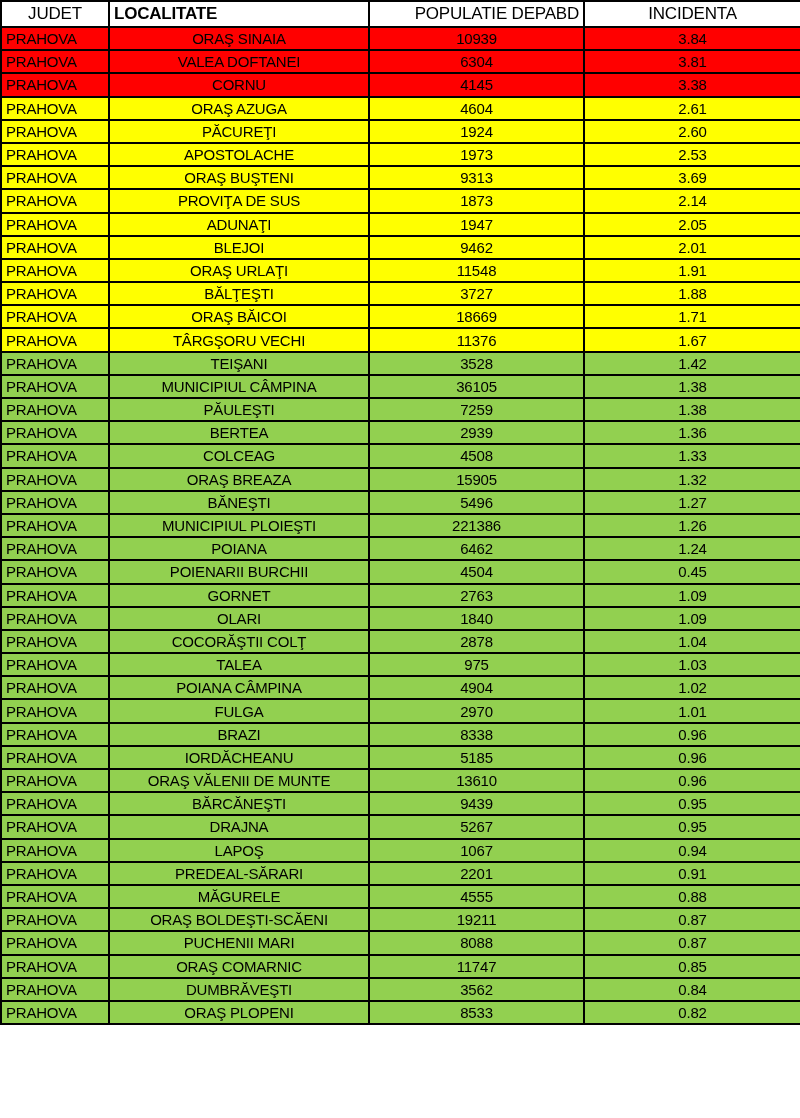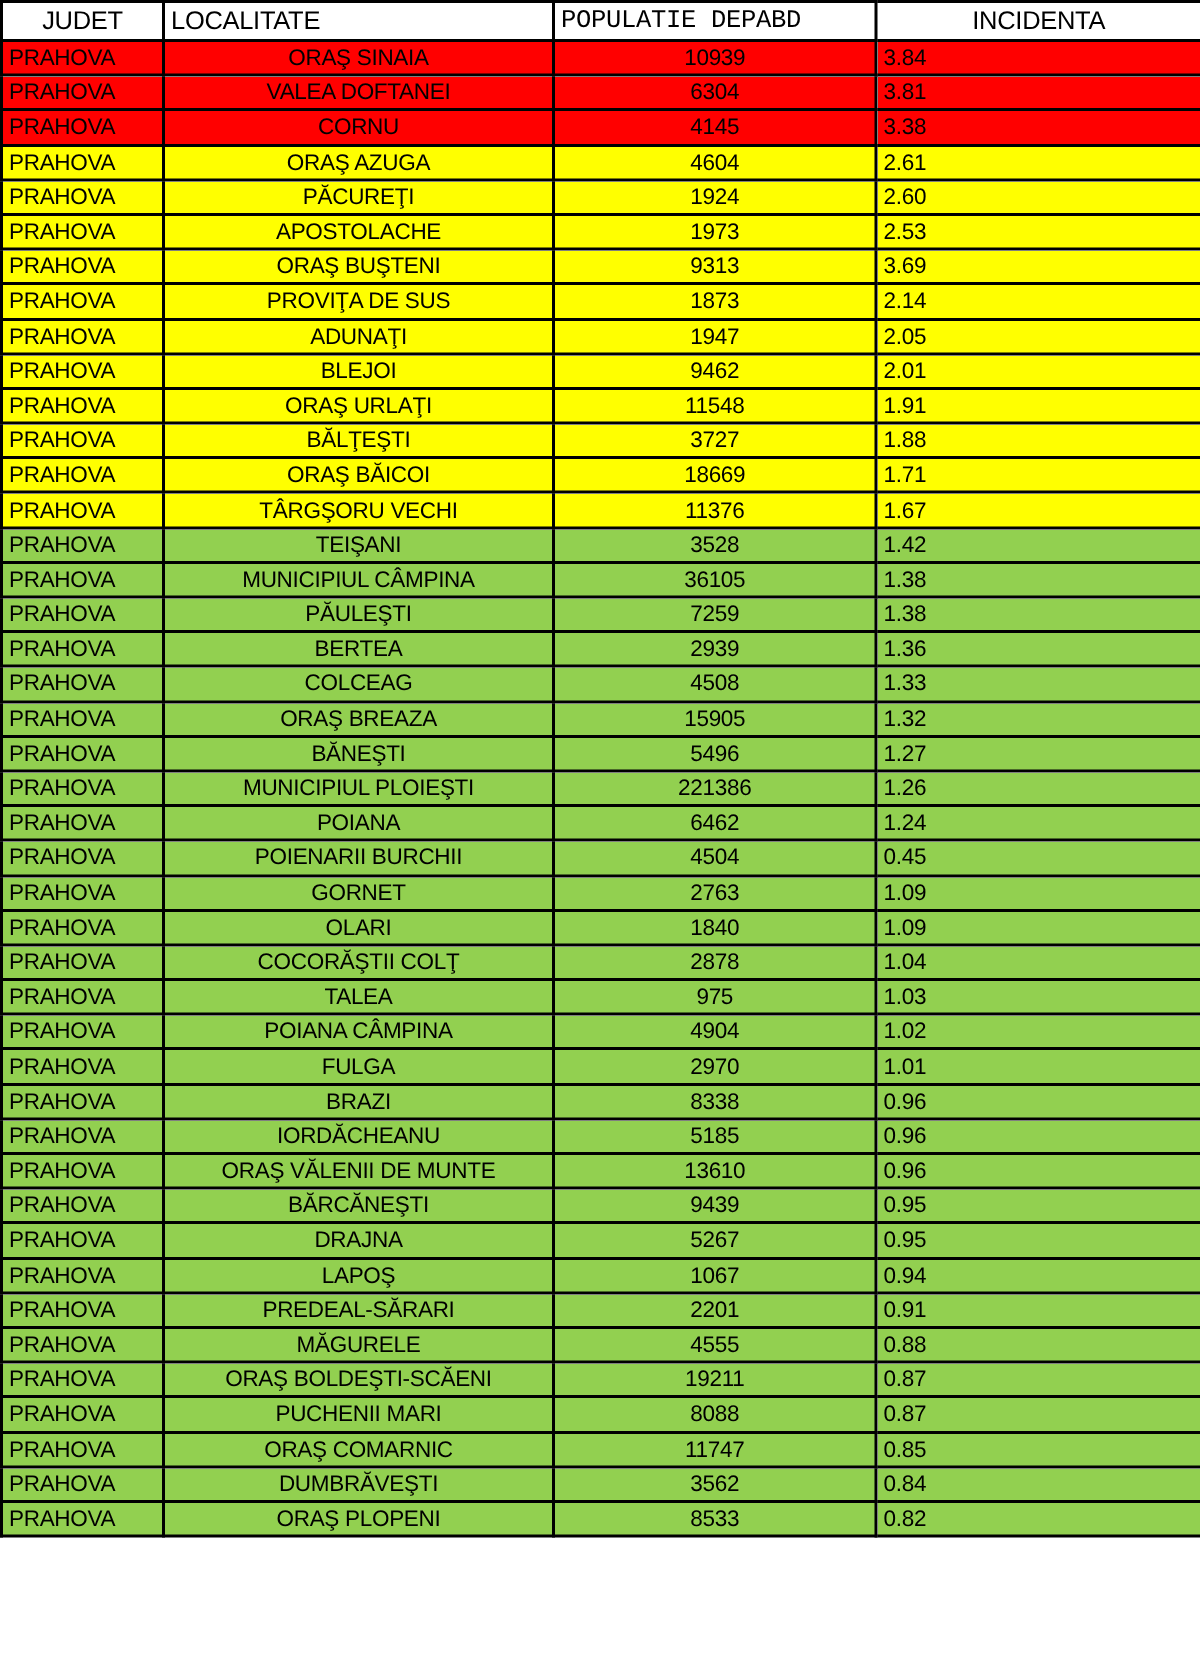--- a/index.html
+++ b/index.html
@@ -36,33 +36,33 @@
   col.col-inc   { width: 217px; }
 
   thead th {
     height: 26px;
     background: var(--header-bg, #fff);
     font-size: 17px;
     font-weight: 400;
     margin-left: 42px;
   }
   th.h-judet { text-align: center; }
-  th.h-loc   { text-align: left; }
-  th.h-pop   { text-align: left; font-family: Liberation Mono, monospace; }
+  th.h-loc   { text-align: left; font-weight: bold; }
+  th.h-pop   { text-align: right; }
   th.h-inc   { text-align: center; }
 
   tbody td {
     height: 23.2px;
     font-size: 15px;
     font-weight: 400;
   }
   td.c-judet { text-align: left; margin-left: 44px; }
   td.c-loc   { text-align: center; }
   td.c-pop   { text-align: center; }
-  td.c-inc   { }
+  td.c-inc   { text-align: center; }
 
   tr.level-red td    { background: var(--red, #ff0000); }
   tr.level-yellow td { background: var(--yellow, #ffff00); }
   tr.level-green td  { background: var(--green, #92d050); }
 </style>
 </head>
 <body>
 
 <div class="page">
   <table class="incidence">

